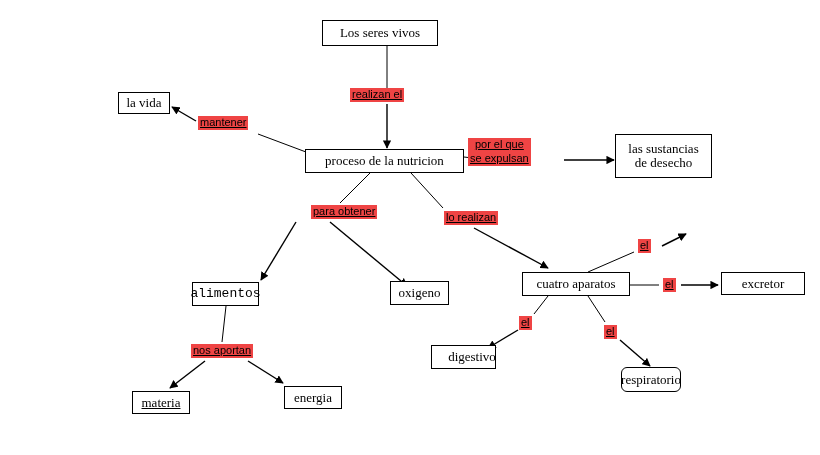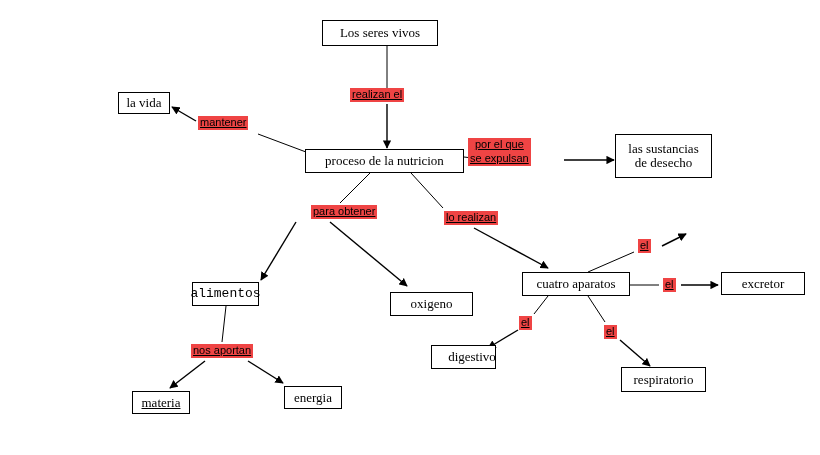--- a/index.html
+++ b/index.html
@@ -122,21 +122,21 @@
   </div>
 
   <div class="node" style="left:305px; top:149px; width:159px; height:24px;">
     <span>proceso de la nutricion</span>
   </div>
 
   <div class="node" style="left:192px; top:282px; width:67px; height:24px;font-family:Liberation Mono, monospace;">
     <span>alimentos</span>
   </div>
 
-  <div class="node" style="left:390px; top:292px; width:83px; height:24px;">
+  <div class="node" style="left:390px; top:281px; width:59px; height:24px;">
     <span>oxigeno</span>
   </div>
 
   <div class="node" style="left:522px; top:272px; width:108px; height:24px;">
     <span>cuatro aparatos</span>
   </div>
 
   <div class="node" style="left:132px; top:391px; width:58px; height:23px;text-decoration:underline;">
     <span>materia</span>
   </div>
@@ -147,21 +147,21 @@
 
 
   <div class="node" style="left:721px; top:272px; width:84px; height:23px;">
     <span>excretor</span>
   </div>
 
   <div class="node" style="left:431px; top:345px; width:65px; height:24px;padding-left:22px;">
     <span>digestivo</span>
   </div>
 
-  <div class="node" style="left:621px; top:367px; width:85px; height:25px;">
+  <div class="node" style="left:621px; top:367px; width:60px; height:25px;border-radius:6px;">
     <span>respiratorio</span>
   </div>
 
   <div class="link-label" style="left:350px; top:88px;">
     <span>realizan el</span>
   </div>
 
   <div class="link-label" style="left:198px; top:116px;">
     <span>mantener</span>
   </div>

